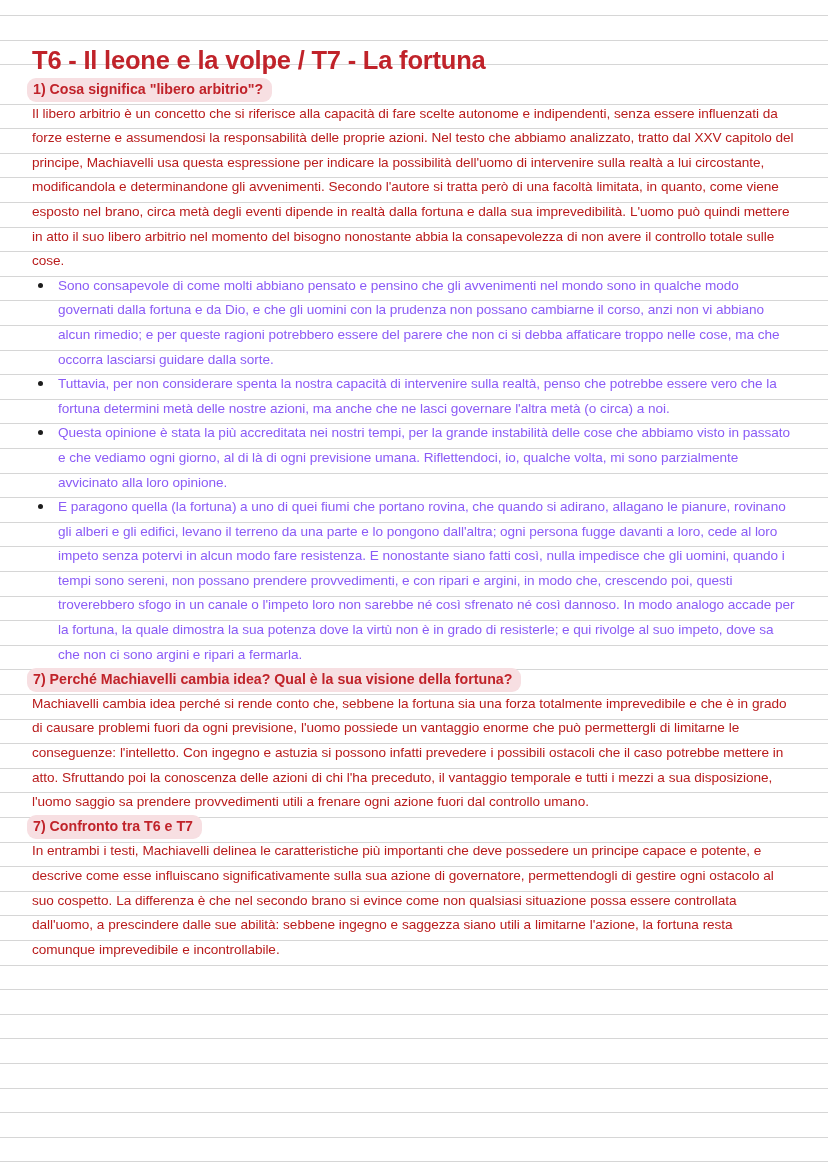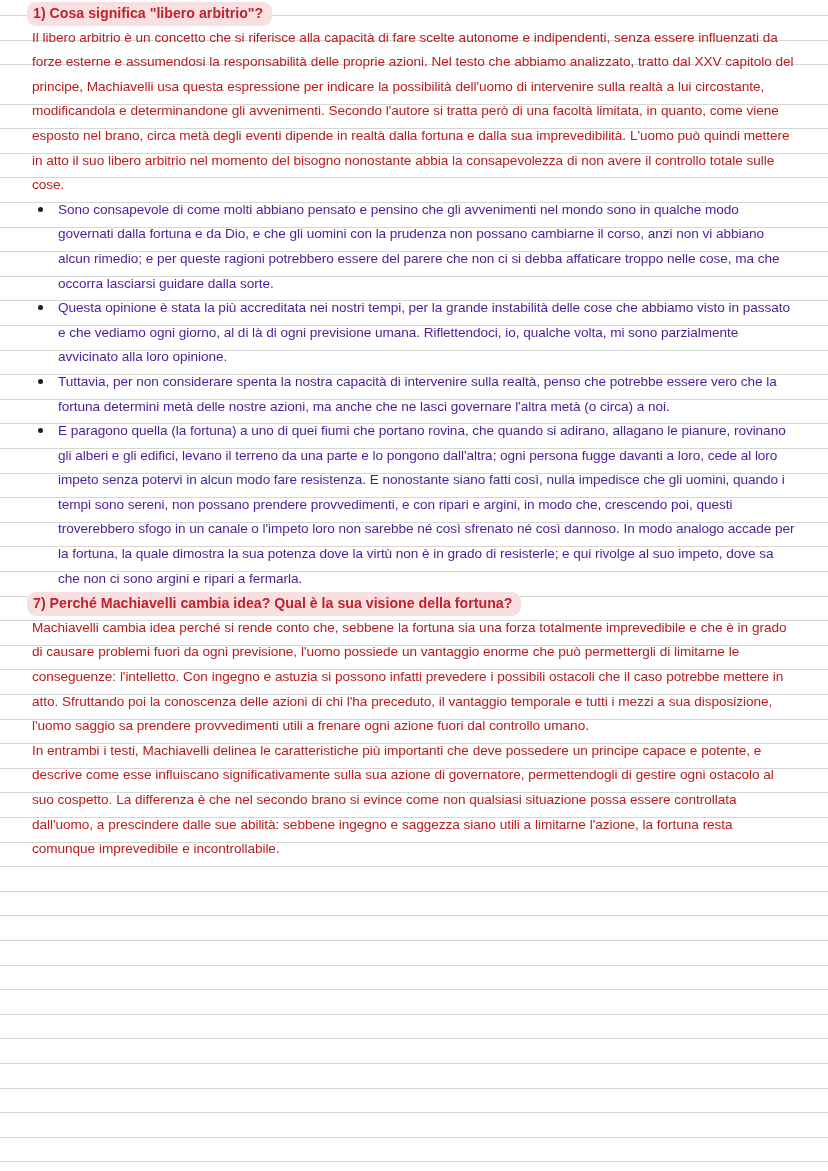--- a/index.html
+++ b/index.html
@@ -78,66 +78,70 @@
   
   ul.bullets {
     list-style: none;
     margin: 0;
     padding: 0;
   }
   ul.bullets > li {
     position: relative;
     padding-left: 26px;
     font-size: 13.6px;
-    color: #4c1d95;
+    color: #8b5cf6;
     line-height: 24.6px;
     letter-spacing: -0.05px;
   }
   ul.bullets > li .bullet-dot {
     position: absolute;
     left: 6px;
     top: 9px;
     width: 5px;
     height: 5px;
     border-radius: 50%;
     background: #1d1d1d;
   }
 </style>
 </head>
 <body>
 
 <div id="page"></div>
 
 <div id="content">
 
+  <h1 class="doc-title">T6 - Il leone e la volpe / T7 - La fortuna</h1>
 
   <div class="heading-row first">
     <span class="section-heading">1) Cosa significa "libero arbitrio"?</span>
   </div>
   <p class="para">Il libero arbitrio è un concetto che si riferisce alla capacità di fare scelte autonome e indipendenti, senza essere influenzati da forze esterne e assumendosi la responsabilità delle proprie azioni. Nel testo che abbiamo analizzato, tratto dal XXV capitolo del principe, Machiavelli usa questa espressione per indicare la possibilità dell'uomo di intervenire sulla realtà a lui circostante, modificandola e determinandone gli avvenimenti. Secondo l'autore si tratta però di una facoltà limitata, in quanto, come viene esposto nel brano, circa metà degli eventi dipende in realtà dalla fortuna e dalla sua imprevedibilità. L'uomo può quindi mettere in atto il suo libero arbitrio nel momento del bisogno nonostante abbia la consapevolezza di non avere il controllo totale sulle cose.</p>
 
   <ul class="bullets">
     <li>
       <span class="bullet-dot"></span>
       <span>Sono consapevole di come molti abbiano pensato e pensino che gli avvenimenti nel mondo sono in qualche modo governati dalla fortuna e da Dio, e che gli uomini con la prudenza non possano cambiarne il corso, anzi non vi abbiano alcun rimedio; e per queste ragioni potrebbero essere del parere che non ci si debba affaticare troppo nelle cose, ma che occorra lasciarsi guidare dalla sorte.</span>
     </li>
     <li>
       <span class="bullet-dot"></span>
-      <span>Questa opinione è stata la più accreditata nei nostri tempi, per la grande instabilità delle cose che abbiamo visto in passato e che vediamo ogni giorno, al di là di ogni previsione umana. Riflettendoci, io, qualche volta, mi sono parzialmente avvicinato alla loro opinione.</span>
+      <span>Tuttavia, per non considerare spenta la nostra capacità di intervenire sulla realtà, penso che potrebbe essere vero che la fortuna determini metà delle nostre azioni, ma anche che ne lasci governare l'altra metà (o circa) a noi.</span>
     </li>
     <li>
       <span class="bullet-dot"></span>
-      <span>Tuttavia, per non considerare spenta la nostra capacità di intervenire sulla realtà, penso che potrebbe essere vero che la fortuna determini metà delle nostre azioni, ma anche che ne lasci governare l'altra metà (o circa) a noi.</span>
+      <span>Questa opinione è stata la più accreditata nei nostri tempi, per la grande instabilità delle cose che abbiamo visto in passato e che vediamo ogni giorno, al di là di ogni previsione umana. Riflettendoci, io, qualche volta, mi sono parzialmente avvicinato alla loro opinione.</span>
     </li>
     <li>
       <span class="bullet-dot"></span>
       <span>E paragono quella (la fortuna) a uno di quei fiumi che portano rovina, che quando si adirano, allagano le pianure, rovinano gli alberi e gli edifici, levano il terreno da una parte e lo pongono dall'altra; ogni persona fugge davanti a loro, cede al loro impeto senza potervi in alcun modo fare resistenza. E nonostante siano fatti così, nulla impedisce che gli uomini, quando i tempi sono sereni, non possano prendere provvedimenti, e con ripari e argini, in modo che, crescendo poi, questi troverebbero sfogo in un canale o l'impeto loro non sarebbe né così sfrenato né così dannoso. In modo analogo accade per la fortuna, la quale dimostra la sua potenza dove la virtù non è in grado di resisterle; e qui rivolge al suo impeto, dove sa che non ci sono argini e ripari a fermarla.</span>
     </li>
   </ul>
 
   <div class="heading-row">
     <span class="section-heading">7) Perché Machiavelli cambia idea? Qual è la sua visione della fortuna?</span>
   </div>
   <p class="para">Machiavelli cambia idea perché si rende conto che, sebbene la fortuna sia una forza totalmente imprevedibile e che è in grado di causare problemi fuori da ogni previsione, l'uomo possiede un vantaggio enorme che può permettergli di limitarne le conseguenze: l'intelletto. Con ingegno e astuzia si possono infatti prevedere i possibili ostacoli che il caso potrebbe mettere in atto. Sfruttando poi la conoscenza delle azioni di chi l'ha preceduto, il vantaggio temporale e tutti i mezzi a sua disposizione, l'uomo saggio sa prendere provvedimenti utili a frenare ogni azione fuori dal controllo umano.</p>
 
+  <div class="heading-row">
+    <span class="section-heading">7) Confronto tra T6 e T7</span>
+  </div>
   <p class="para">In entrambi i testi, Machiavelli delinea le caratteristiche più importanti che deve possedere un principe capace e potente, e descrive come esse influiscano significativamente sulla sua azione di governatore, permettendogli di gestire ogni ostacolo al suo cospetto. La differenza è che nel secondo brano si evince come non qualsiasi situazione possa essere controllata dall'uomo, a prescindere dalle sue abilità: sebbene ingegno e saggezza siano utili a limitarne l'azione, la fortuna resta comunque imprevedibile e incontrollabile.</p>
 
 </div>
 
 </body></html>

